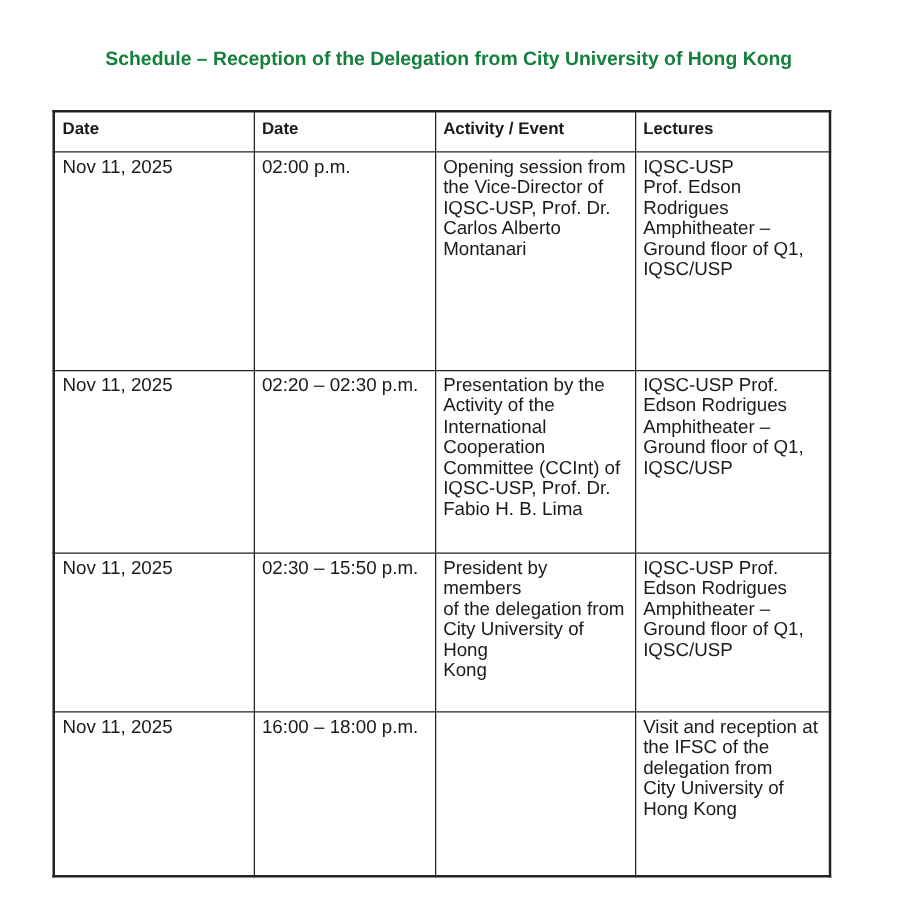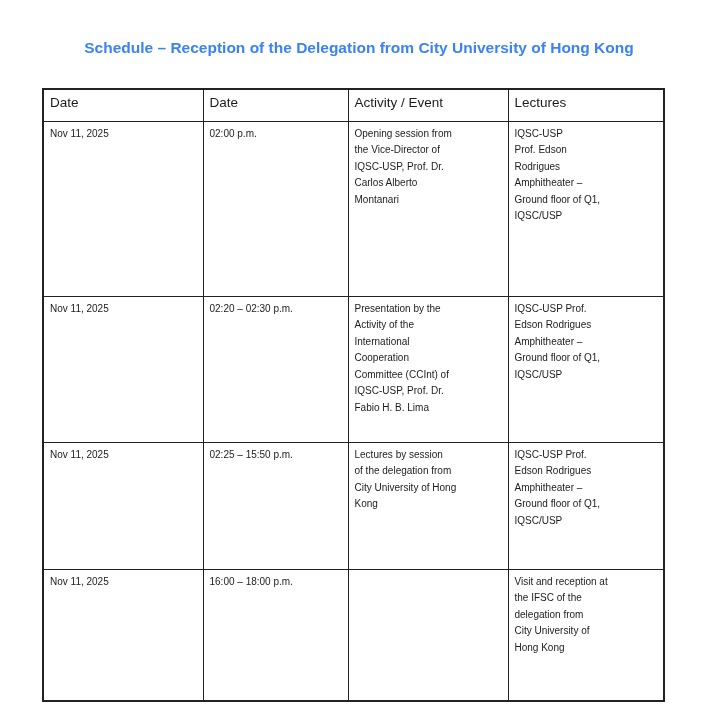--- a/index.html
+++ b/index.html
@@ -19,43 +19,43 @@
     background: #ffffff;
     position: relative;
   }
   .doc-title {
     padding-top: 38px;
     margin: 0 20px;
     text-align: center;
     font-size: 15.5px;
     line-height: 20px;
     font-weight: bold;
-    color: #3b82f6;
+    color: #15803d;
   }
   table.schedule-table {
     border-collapse: collapse;
     table-layout: fixed;
     width: 621px;
     margin: 30px 0 0 42px;
     border: 2px solid #222222;
   }
   .schedule-table th,
   .schedule-table td {
     border: 1.5px solid #222222;
     vertical-align: top;
     text-align: left;
     padding: 4px 6px 4px 6px;
-    font-size: 10px;
+    font-size: 15px;
     line-height: 16.5px;
     white-space: pre-line;
     overflow: hidden;
   }
   .schedule-table th {
     font-size: 13.5px;
-    font-weight: normal;
+    font-weight: bold;
     padding-top: 5px;
   }
   tr.r-header   { height: 32px;  }
   tr.r-row-0    { height: 175px; }
   tr.r-row-1    { height: 146px; }
   tr.r-row-2    { height: 127px; }
   tr.r-row-3    { height: 132px; }
 </style>
 </head>
 <body>
@@ -106,22 +106,22 @@
 IQSC-USP, Prof. Dr.
 Fabio H. B. Lima</td>
         <td>IQSC-USP Prof.
 Edson Rodrigues
 Amphitheater –
 Ground floor of Q1,
 IQSC/USP</td>
       </tr>
       <tr class="r-row-2">
         <td>Nov 11, 2025</td>
-        <td>02:25 – 15:50 p.m.</td>
-        <td>Lectures by session
+        <td>02:30 – 15:50 p.m.</td>
+        <td>President by members
 of the delegation from
 City University of Hong
 Kong</td>
         <td>IQSC-USP Prof.
 Edson Rodrigues
 Amphitheater –
 Ground floor of Q1,
 IQSC/USP</td>
       </tr>
       <tr class="r-row-3">

